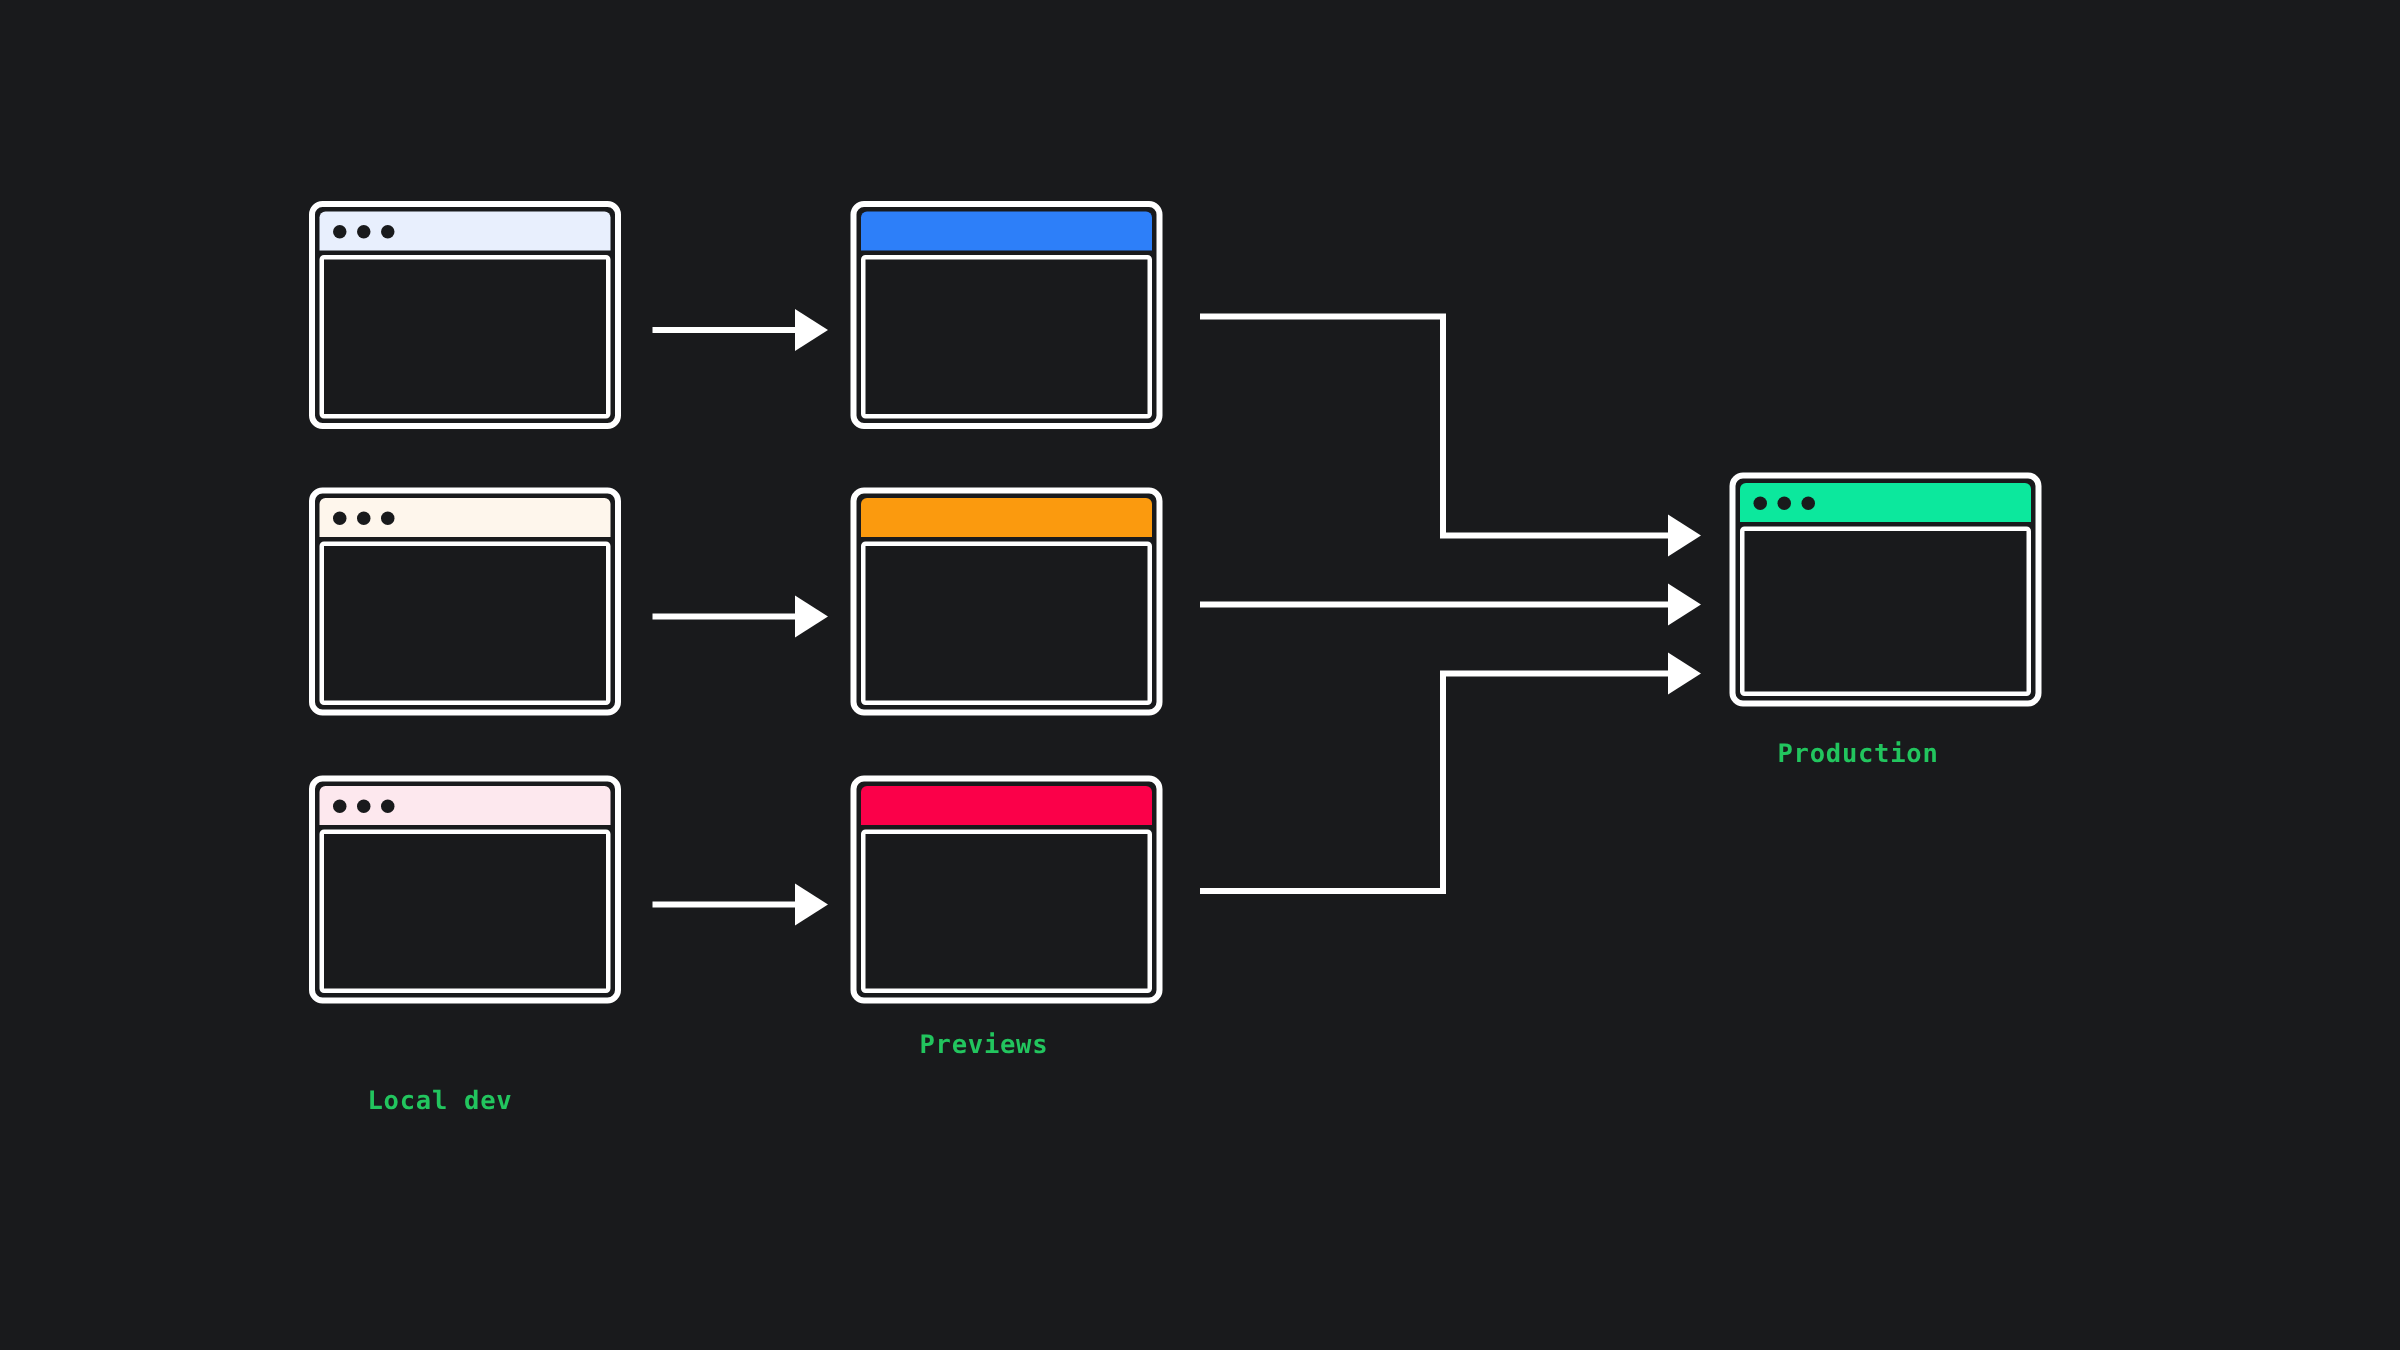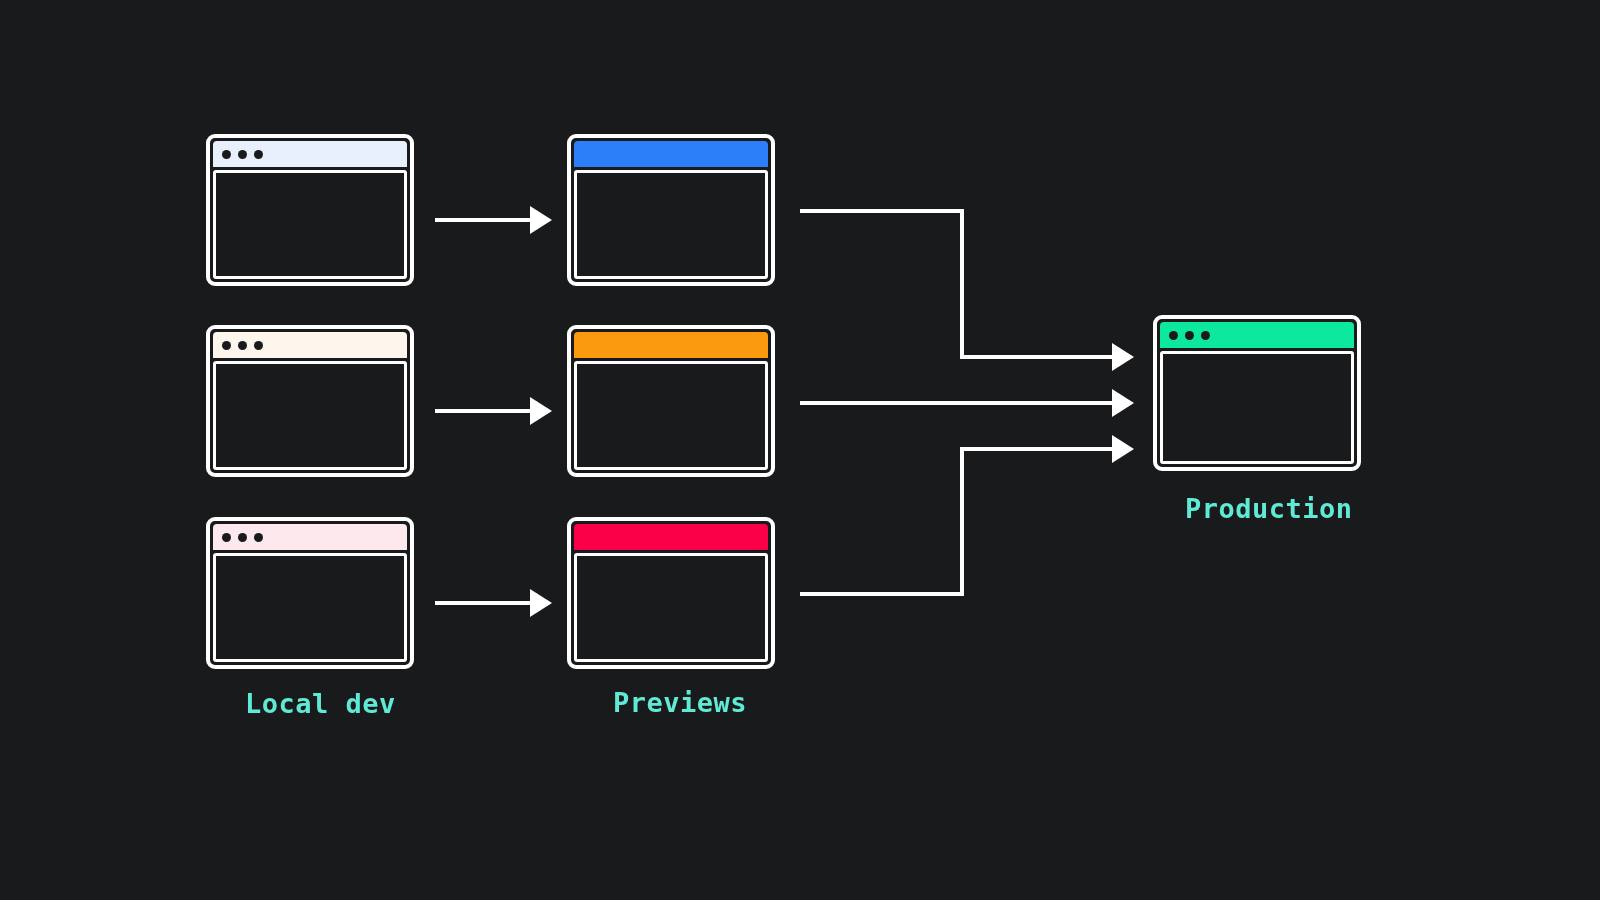--- a/index.html
+++ b/index.html
@@ -56,23 +56,23 @@
     margin-top: 3px;
     border: 3px solid #ffffff;
     border-radius: 3px;
     background: #191a1c;
   }
   .window.no-dots .titlebar { padding-left: 0; }
 
   
   .caption {
     position: absolute;
-    color: #5eead4;
+    color: #22c55e;
     font-weight: bold;
-    font-size: 27px;
+    font-size: 17px;
     letter-spacing: 0.5px;
     white-space: nowrap;
     font-family: "DejaVu Sans Mono", "Liberation Mono", monospace;
   }
 
   
   #connectors {
     position: absolute;
     left: 0;
     top: 0;
@@ -171,17 +171,17 @@
           <div class="dots">
             <span class="dot" style="background: rgb(25, 26, 28);"></span>
             <span class="dot" style="background: rgb(25, 26, 28);"></span>
             <span class="dot" style="background: rgb(25, 26, 28);"></span>
           </div>
         </div>
         <div class="viewport"></div>
       </div>
     </div>
 
-  <div class="caption" style="left: 245px; top: 688px;">Local dev</div>
+  <div class="caption" style="left: 245px; top: 724px;">Local dev</div>
   <div class="caption" style="left: 613px; top: 687px;">Previews</div>
   <div class="caption" style="left: 1185px; top: 493px;">Production</div>
 
 </div>
 
 </body></html>

